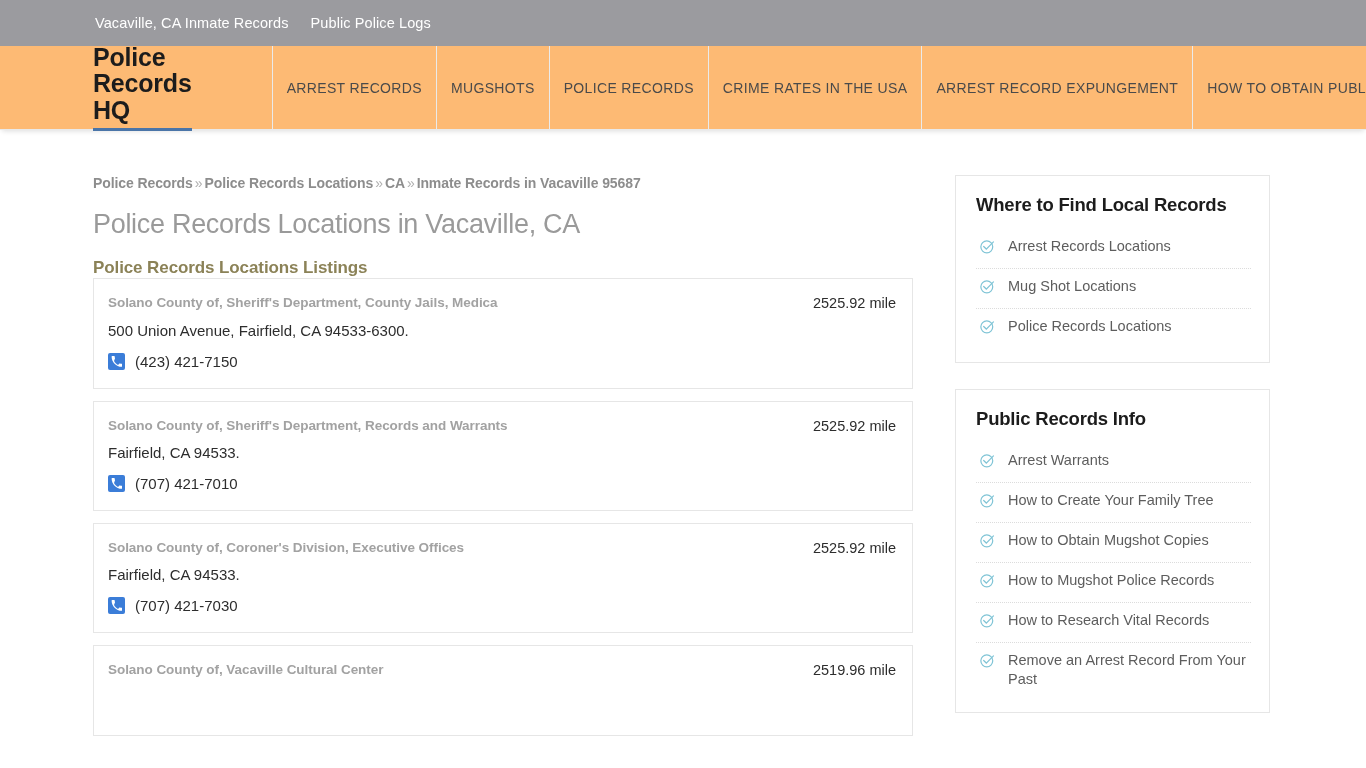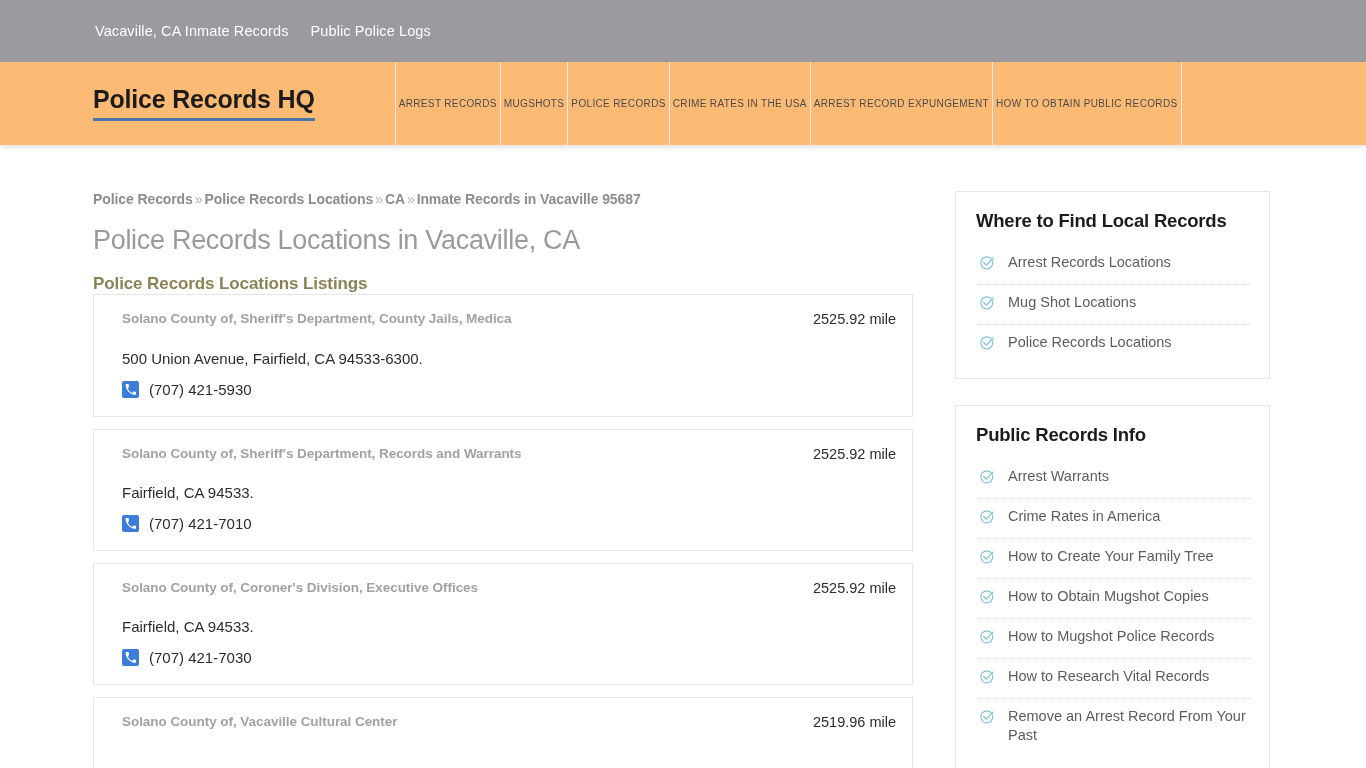--- a/index.html
+++ b/index.html
@@ -7,21 +7,21 @@
     width: 1366px;
     height: 768px;
     overflow: hidden;
     background: #ffffff;
     font-family: "Liberation Sans", sans-serif;
     -webkit-font-smoothing: antialiased;
   }
 
   
   .topbar {
-    height: 62px;
+    height: 46px;
     background: #9b9b9f;
     display: flex;
     align-items: center;
   }
   .topbar-inner {
     width: 1180px;
     margin: 0 auto;
     padding-left: 2px;
     display: flex;
     align-items: center;
@@ -67,22 +67,22 @@
     display: inline-block;
   }
   .nav {
     display: flex;
     align-items: stretch;
     flex: 1;
   }
   .nav-item {
     display: flex;
     align-items: center;
-    padding: 0 3px;
-    font-size: 10px;
+    padding: 0 14px;
+    font-size: 14px;
     letter-spacing: 0.35px;
     color: #4a4a4a;
     text-decoration: none;
     border-left: 1px solid #eaeaea;
     white-space: nowrap;
     font-weight: 500;
     text-transform: uppercase;
   }
   .nav-item:last-child { border-right: 1px solid #eaeaea; }
 
@@ -128,21 +128,21 @@
     font-size: 17px;
     font-weight: bold;
     color: #8b8257;
     letter-spacing: -0.1px;
   }
 
   
   .listing {
     border: 1px solid #e6e6e6;
     background: #fff;
-    padding: 16px 16px 18px 28px;
+    padding: 16px 16px 18px 14px;
     margin-bottom: 12px;
     position: relative;
     min-height: 91px;
   }
   .listing-head {
     display: flex;
     justify-content: space-between;
     align-items: flex-start;
   }
   .listing-name {
@@ -156,21 +156,21 @@
   .listing-dist {
     font-size: 14.5px;
     color: #2d2d2d;
     white-space: nowrap;
     padding-left: 18px;
     line-height: 1.15;
   }
   .listing-addr {
     font-size: 15px;
     color: #2d2d2d;
-    margin-top: 21px;
+    margin-top: 9px;
     line-height: 1.3;
   }
   .listing-phone {
     display: flex;
     align-items: center;
     gap: 10px;
     margin-top: 12px;
   }
   .phone-icon {
     width: 17px;
@@ -266,21 +266,21 @@
           <a href="#" class="listing-name">Solano County of, Sheriff's Department, County Jails, Medica</a>
           <span class="listing-dist">2525.92 mile</span>
         </div>
         <div class="listing-addr">500 Union Avenue, Fairfield, CA 94533-6300.</div>
         <div class="listing-phone">
           <span class="phone-icon">
             <svg width="11" height="11" viewBox="0 0 24 24" fill="#ffffff">
                 <path d="M6.6 10.8c1.9 3.8 5 6.8 8.8 8.7l2.9-2.9c.4-.4.9-.5 1.4-.3 1.1.4 2.4.6 3.6.6.6 0 1.1.5 1.1 1.1v4.6c0 .6-.5 1.1-1.1 1.1C11.4 23.7 1.3 13.6 1.3 1.1 1.3.5 1.8 0 2.4 0H7c.6 0 1.1.5 1.1 1.1 0 1.3.2 2.5.6 3.6.2.5.1 1-.3 1.4L6.6 10.8z"></path>
               </svg>
           </span>
-          <a href="#">(707) 421-5930</a>
+          <a href="#">(423) 421-7150</a>
         </div>
       </div>
 
       <div class="listing">
         <div class="listing-head">
           <a href="#" class="listing-name">Solano County of, Sheriff's Department, Records and Warrants</a>
           <span class="listing-dist">2525.92 mile</span>
         </div>
         <div class="listing-addr">Fairfield, CA 94533.</div>
         <div class="listing-phone">
@@ -367,29 +367,20 @@
           </span>
           <a href="#">Arrest Warrants</a>
         </li>
         <li>
           <span class="check-icon">
             <svg width="17" height="17" viewBox="0 0 24 24" fill="none" stroke="#7fc4d6" stroke-width="1.7" stroke-linecap="round">
                 <circle cx="11" cy="12.5" r="8.4"></circle>
                 <path d="M6.6 12 10.3 15.6 20.4 5.4"></path>
               </svg>
           </span>
-          <a href="#">Crime Rates in America</a>
-        </li>
-        <li>
-          <span class="check-icon">
-            <svg width="17" height="17" viewBox="0 0 24 24" fill="none" stroke="#7fc4d6" stroke-width="1.7" stroke-linecap="round">
-                <circle cx="11" cy="12.5" r="8.4"></circle>
-                <path d="M6.6 12 10.3 15.6 20.4 5.4"></path>
-              </svg>
-          </span>
           <a href="#">How to Create Your Family Tree</a>
         </li>
         <li>
           <span class="check-icon">
             <svg width="17" height="17" viewBox="0 0 24 24" fill="none" stroke="#7fc4d6" stroke-width="1.7" stroke-linecap="round">
                 <circle cx="11" cy="12.5" r="8.4"></circle>
                 <path d="M6.6 12 10.3 15.6 20.4 5.4"></path>
               </svg>
           </span>
           <a href="#">How to Obtain Mugshot Copies</a>

